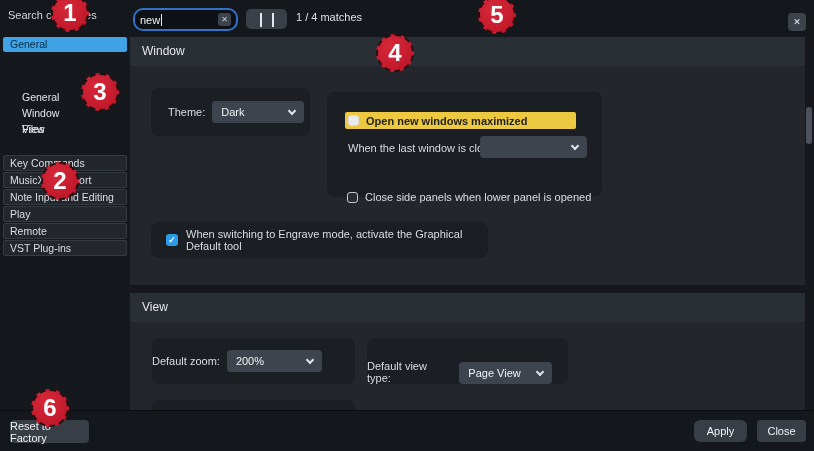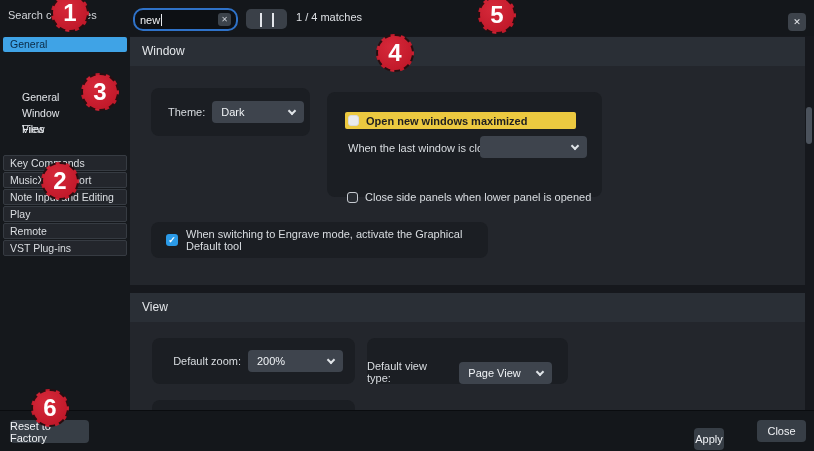--- a/index.html
+++ b/index.html
@@ -93,36 +93,36 @@
   #dd-theme { width:92px; }
   #card-window2 { left:197px; top:26px; width:275px; height:105px; }
   #row-lastwin-label { position:absolute; left:21px; top:50px; }
   #dd-lastwin { position:absolute; left:153px; top:44px; width:107px; }
   #row-sidepanels { position:absolute; left:20px; top:62px; display:flex; align-items:center; gap:7px;margin-top:37px; }
   #card-engrave { left:21px; top:156px; width:337px; height:36px; display:flex; align-items:center; padding-left:15px; gap:8px; }
 
   
   #view-header { top:257px; }
   #view-body { top:286px; height:88px; }
-  #card-zoom { left:22px; top:16px; width:203px; height:46px; display:flex; align-items:center; justify-content:flex-end; padding-right:12px; gap:7px; }
+  #card-zoom { left:22px; top:16px; width:203px; height:46px; display:flex; align-items:center; padding-right:12px; gap:7px; }
   #dd-zoom { width:95px; }
   #card-viewtype { left:237px; top:16px; width:201px; height:46px; display:flex; align-items:flex-end; justify-content:flex-end; padding-right:16px; gap:7px; }
   #dd-viewtype { width:94px; }
   #card-partial { left:22px; top:78px; width:203px; height:20px; }
 
   .scroll-thumb { position:absolute; left:806px; top:107px; width:6px; height:37px; background:#4b525c; border-radius:3px; z-index:3; cursor:grab; }
 
   
   .bottombar { position:absolute; left:0; top:410px; width:814px; height:41px; background:#14171b; border-top:1px solid #0a0c0f; z-index:4; }
   .btn {
     position:absolute; background:#373e46; border-radius:4px; color:#f0f2f5;
     font-size:11px; display:flex; align-items:center; justify-content:center; cursor:pointer;
   }
   #btn-reset { left:10px; top:9px; width:79px; height:23px; }
-  #btn-apply { left:694px; top:17px; width:30px; height:22px; }
+  #btn-apply { left:694px; top:9px; width:53px; height:22px;border-radius:6px; }
   #btn-close { left:757px; top:9px; width:49px; height:22px; }
 
   
   .marker {
     position:absolute; width:38px; height:38px; border-radius:50%;
     background:radial-gradient(circle at 38% 32%, #d6293a, #bb1425);
     border:2px dashed rgba(12,12,12,0.85);
     color:#fff; font-size:24px; font-weight:bold;
     display:flex; align-items:center; justify-content:center; z-index:10;
   }

